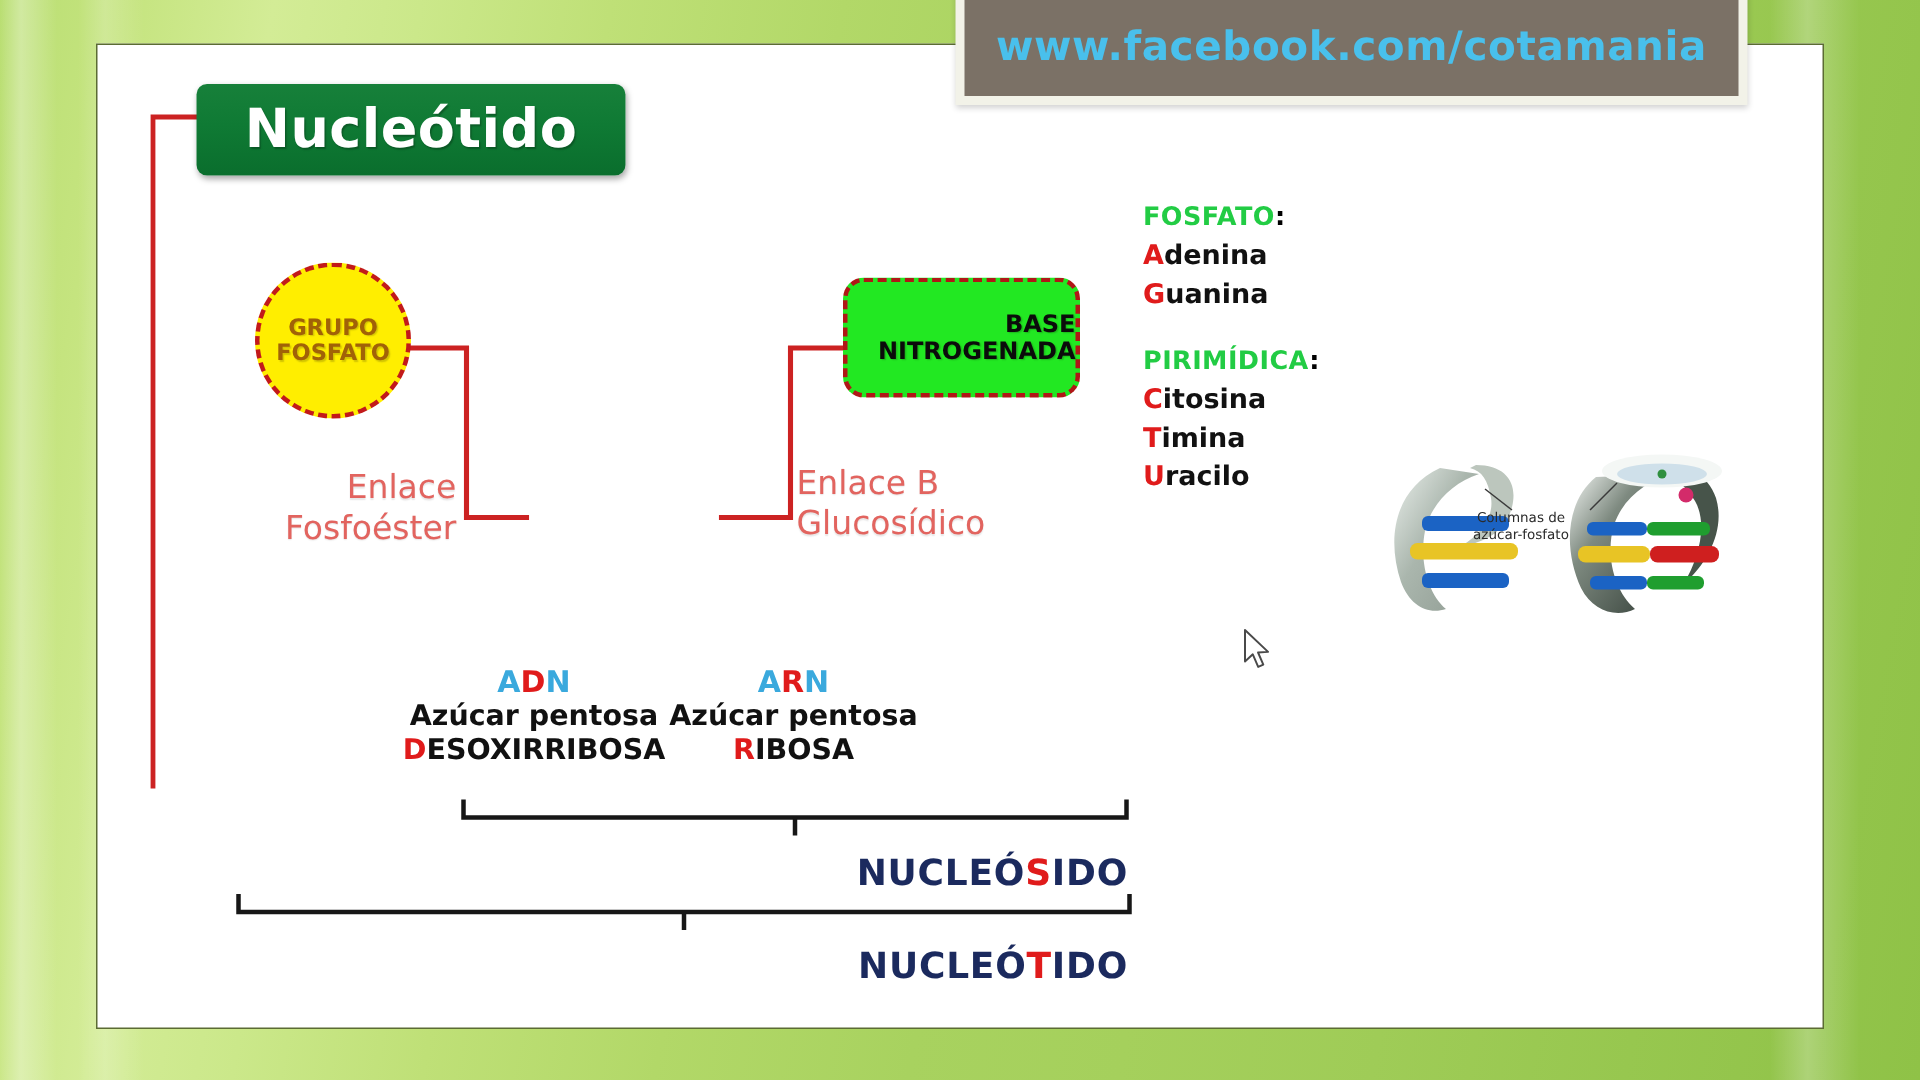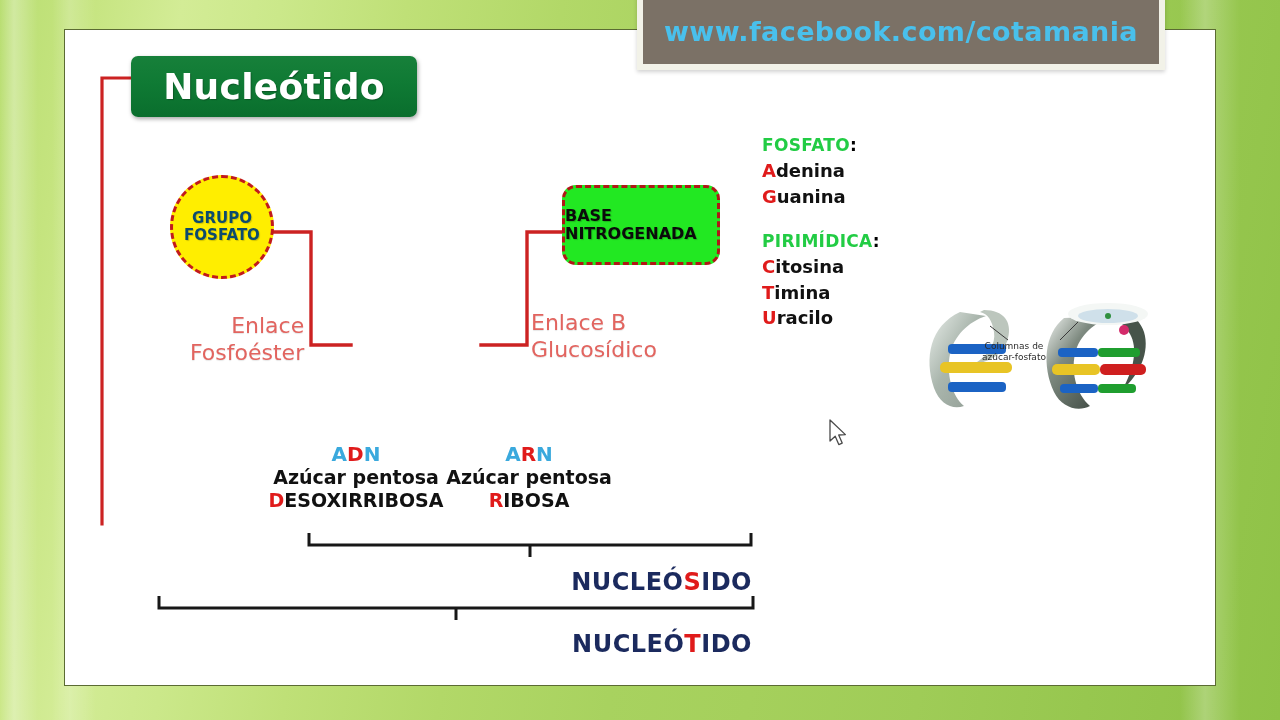--- a/index.html
+++ b/index.html
@@ -123,38 +123,38 @@
     display: flex;
     flex-direction: column;
     align-items: center;
     justify-content: center;
     line-height: 1.12;
   }
   #phosphate span {
     font-family: "DejaVu Sans", sans-serif;
     font-size: 15px;
     font-weight: bold;
-    color: #0c4a6e;
+    color: #a16207;
     text-shadow: 1px 1px 1px rgba(0,0,0,0.18);
   }
 
   
   #base-box {
     position: absolute;
     left: 562px;
     top: 185px;
     width: 158px;
     height: 80px;
     border-radius: 14px;
     background: #22e822;
     border: 3px dashed #b01717;
     box-sizing: border-box;
     display: flex;
     flex-direction: column;
-    align-items: flex-start;
+    align-items: flex-end;
     justify-content: center;
     line-height: 1.14;
   }
   #base-box span {
     font-family: "DejaVu Sans", sans-serif;
     font-size: 16px;
     font-weight: bold;
     color: #0b0b0b;
     text-shadow: 1px 1px 1px rgba(0,0,0,0.2);
   }

